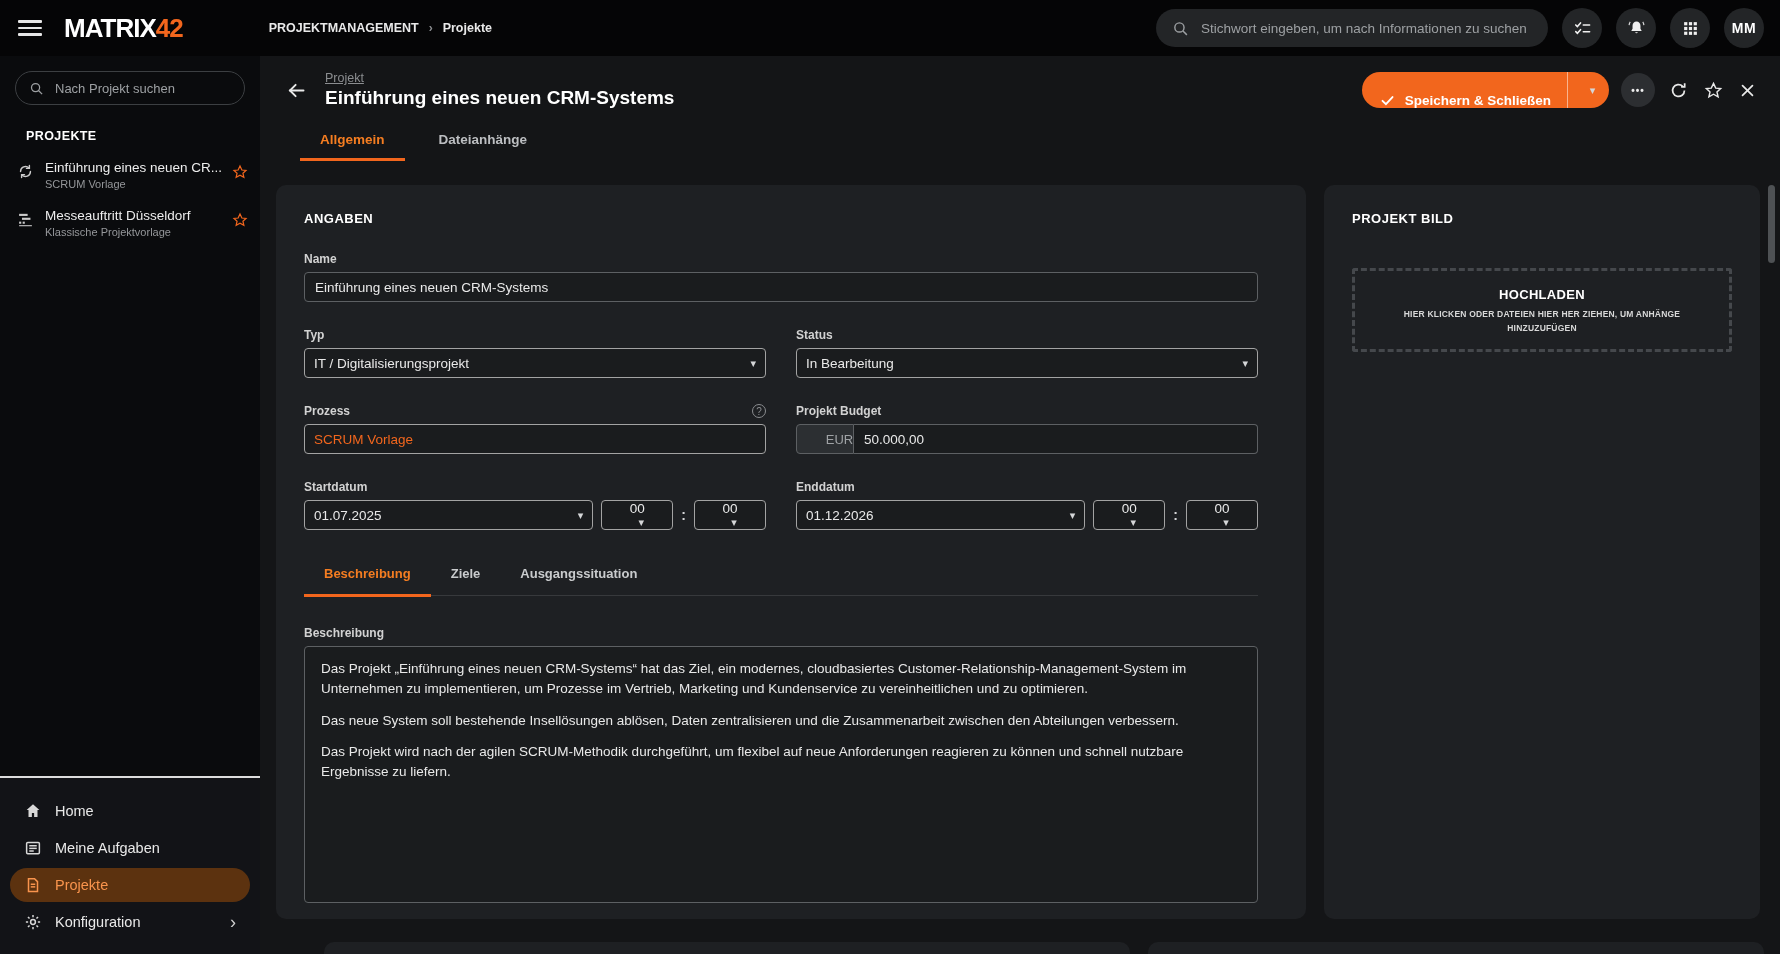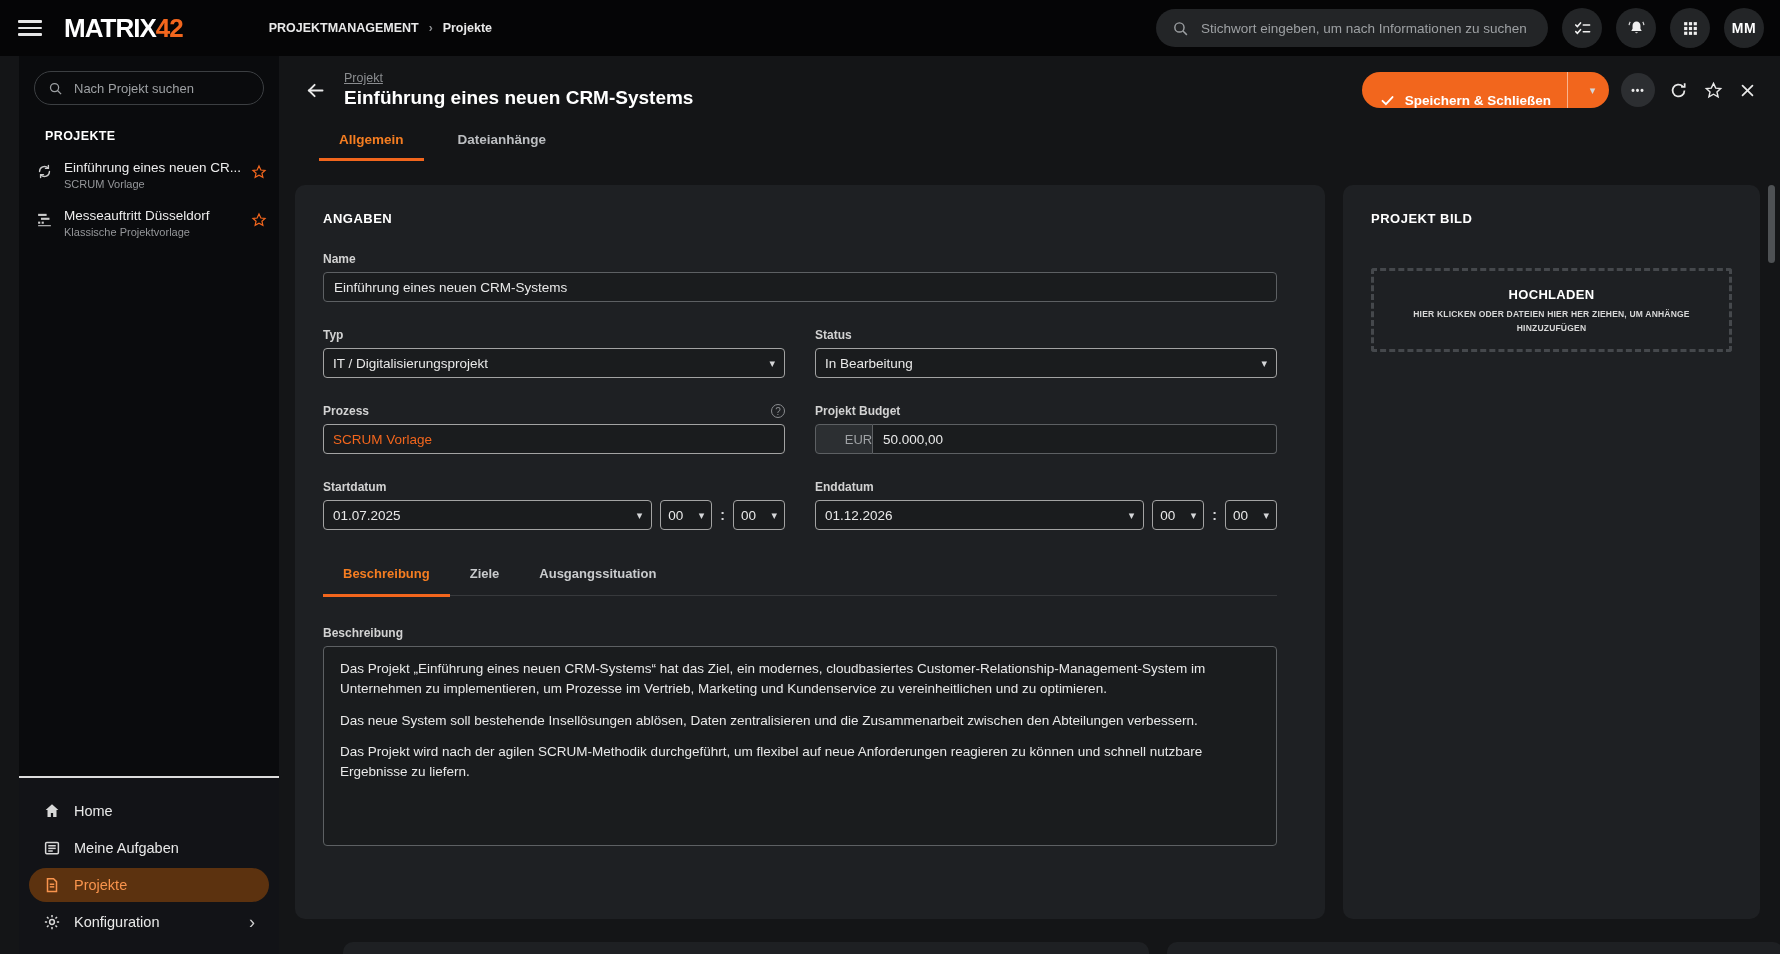--- a/index.html
+++ b/index.html
@@ -27,21 +27,21 @@
   .breadcrumb{margin-left:86px;display:flex;align-items:center;gap:10px;font-size:12.5px;font-weight:bold;color:#e9e9e9;}
   .breadcrumb .sep{color:#8b8d90;font-size:12px;}
   .topbar-right{margin-left:auto;display:flex;align-items:center;gap:14px;}
   .search-pill{width:392px;height:38px;background:#232527;border-radius:19px;display:flex;align-items:center;gap:10px;padding:0 16px;color:#9da0a3;}
   .search-pill input{flex:1;background:transparent;border:none;outline:none;color:#fdba74;font-size:13.5px;font-family:"Liberation Sans",sans-serif;}
   .search-pill input::placeholder{color:#9da0a3;}
   .circle-btn{width:40px;height:40px;border-radius:50%;background:#232527;display:flex;align-items:center;justify-content:center;color:#f0f0f0;cursor:pointer;}
   .avatar{font-size:14px;font-weight:bold;color:#fff;letter-spacing:.5px;}
 
   
-  .body-split{flex:1;display:flex;min-height:0;margin-left:19px;}
+  .body-split{flex:1;display:flex;min-height:0;}
 
   
   .sidebar{width:260px;min-width:260px;background:#0a0b0d;display:flex;flex-direction:column;}
   .side-search{margin:15px 15px 0;height:34px;border:1px solid #3c3f42;border-radius:17px;display:flex;align-items:center;gap:9px;padding:0 13px;color:#9da0a3;}
   .side-search input{flex:1;min-width:0;background:transparent;border:none;outline:none;color:#cfcfcf;font-size:13px;font-family:"Liberation Sans",sans-serif;}
   .side-search input::placeholder{color:#9da0a3;}
   .side-section-title{margin:24px 0 8px 26px;font-size:12.5px;font-weight:bold;letter-spacing:.4px;color:#fff;}
   .project-item{display:flex;align-items:flex-start;gap:11px;padding:9px 12px 9px 17px;cursor:pointer;}
   .project-item .p-icon{color:#cbcbcb;margin-top:3px;}
   .project-text{min-width:0;}
@@ -93,29 +93,29 @@
   .form-row{display:flex;gap:30px;margin-top:26px;}
   .form-col{flex:1;min-width:0;}
   .accent-text{color:var(--accent);}
 
   .currency-wrap{display:flex;height:30px;}
   .currency-box{width:58px;background:#2c2f32;border:1px solid #5d6063;border-radius:4px 0 0 4px;display:flex;align-items:center;justify-content:center;color:#9fa2a5;font-size:13px;padding-left:29px;}
   .currency-input{flex:1;height:30px;background:#1a1c1e;border:1px solid #5d6063;border-left:none;border-radius:0 4px 4px 0;padding:0 10px;color:#e9e9e9;font-size:13.5px;font-family:"Liberation Sans",sans-serif;outline:none;min-width:0;}
 
   .date-row{display:flex;align-items:center;gap:8px;}
   .date-select{flex:1;min-width:0;}
-  .time-select{width:52px;padding:0 7px;}
+  .time-select{width:72px;padding:0 7px;flex-direction:column;}
   .time-colon{font-size:14px;font-weight:bold;color:#d5d6d8;}
 
   .subtabs{display:flex;margin-top:36px;border-bottom:1px solid #37393c;}
   .subtab{padding:0 20px 13px;font-size:13px;font-weight:bold;color:#c9cbcd;border-bottom:3px solid transparent;margin-bottom:-2px;cursor:pointer;}
   .subtab.active{color:var(--accent-text);border-bottom-color:var(--accent);}
 
   .desc-group{margin-top:30px;}
-  .textarea{width:100%;height:200px;background:#1a1c1e;border:1px solid #5d6063;border-radius:4px;padding:12px 16px;font-size:13.5px;line-height:1.5;color:#e9e9e9;overflow:hidden;}
+  .textarea{width:100%;height:257px;background:#1a1c1e;border:1px solid #5d6063;border-radius:4px;padding:12px 16px;font-size:13.5px;line-height:1.5;color:#e9e9e9;overflow:hidden;}
   .textarea p{margin:0 0 11px;}
 
   .panel-title{font-size:13px;font-weight:bold;letter-spacing:.5px;color:#fff;}
   .upload-box{margin-top:42px;border:3px dashed #45484c;border-radius:3px;padding:16px 10px 14px;text-align:center;cursor:pointer;}
   .upload-title{font-size:13px;font-weight:bold;letter-spacing:.3px;color:#fff;}
   .upload-hint{margin:6px auto 0;max-width:310px;font-size:8.5px;font-weight:bold;letter-spacing:.2px;color:#d8d8d8;line-height:1.6;}
 
   .partial-card{position:absolute;height:40px;background:#1e2023;border-radius:10px 10px 0 0;top:781px;}
   .partial-a{left:64px;width:806px;}
   .partial-b{left:888px;width:616px;}

